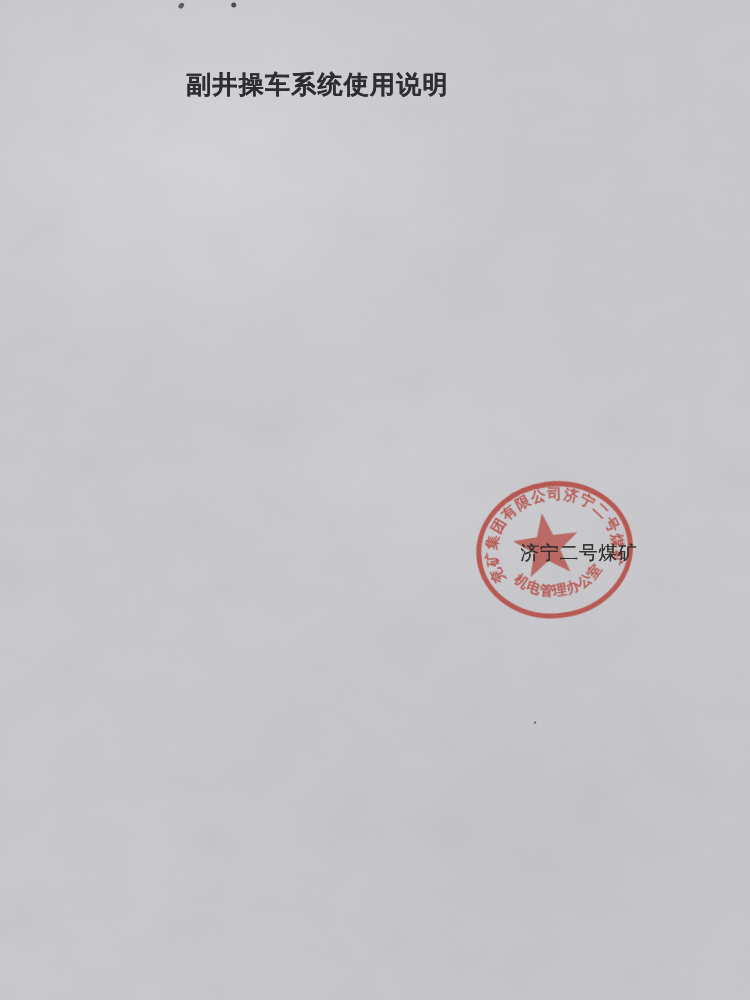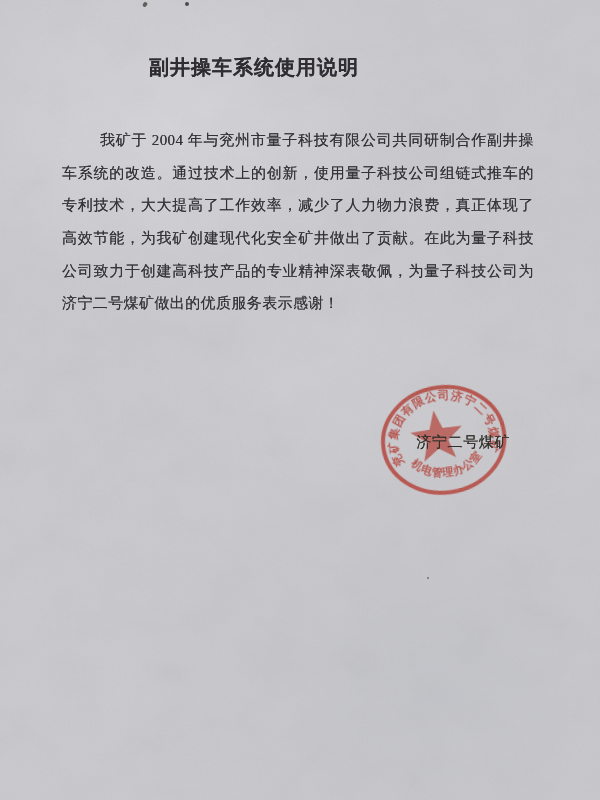--- a/index.html
+++ b/index.html
@@ -80,28 +80,20 @@
 <body>
 
 <div class="page">
 
   <div class="speck s1"></div>
   <div class="speck s2"></div>
   <div class="speck s3"></div>
 
   <h1 class="doc-title">副井操车系统使用说明</h1>
 
-  <div class="doc-body">
-    <div class="doc-line first">我矿于 2004 年与兖州市量子科技有限公司共同研制合作副井操</div>
-    <div class="doc-line">车系统的改造。通过技术上的创新，使用量子科技公司组链式推车的</div>
-    <div class="doc-line">专利技术，大大提高了工作效率，减少了人力物力浪费，真正体现了</div>
-    <div class="doc-line">高效节能，为我矿创建现代化安全矿井做出了贡献。在此为量子科技</div>
-    <div class="doc-line">公司致力于创建高科技产品的专业精神深表敬佩，为量子科技公司为</div>
-    <div class="doc-line last">济宁二号煤矿做出的优质服务表示感谢！</div>
-  </div>
 
   <div class="stamp">
     <svg width="152" height="122" viewBox="0 0 150 120">
       <defs>
         <path id="arcTop" d="M 25.8 71.7 A 46 40 0 1 1 112.2 71.7" fill="none"></path>
         <path id="arcBottom" d="M 32.6 76 A 42 36 0 0 0 105.4 76" fill="none"></path>
       </defs>
       <ellipse cx="69" cy="58" rx="60" ry="52" fill="none" stroke-width="4" stroke="#b5423a"></ellipse>
       <polygon points="63,28 69.5,46.1 88.7,46.7 73.5,58.4 78.9,76.8 63,66 47.1,76.8 52.5,58.4 37.3,46.7 56.5,46.1" opacity="0.85" fill="#b5423a"></polygon>
       <text font-size="11.5" font-weight="bold" letter-spacing="0.8" text-anchor="middle" font-family="Liberation Serif, serif" fill="#b5423a">

